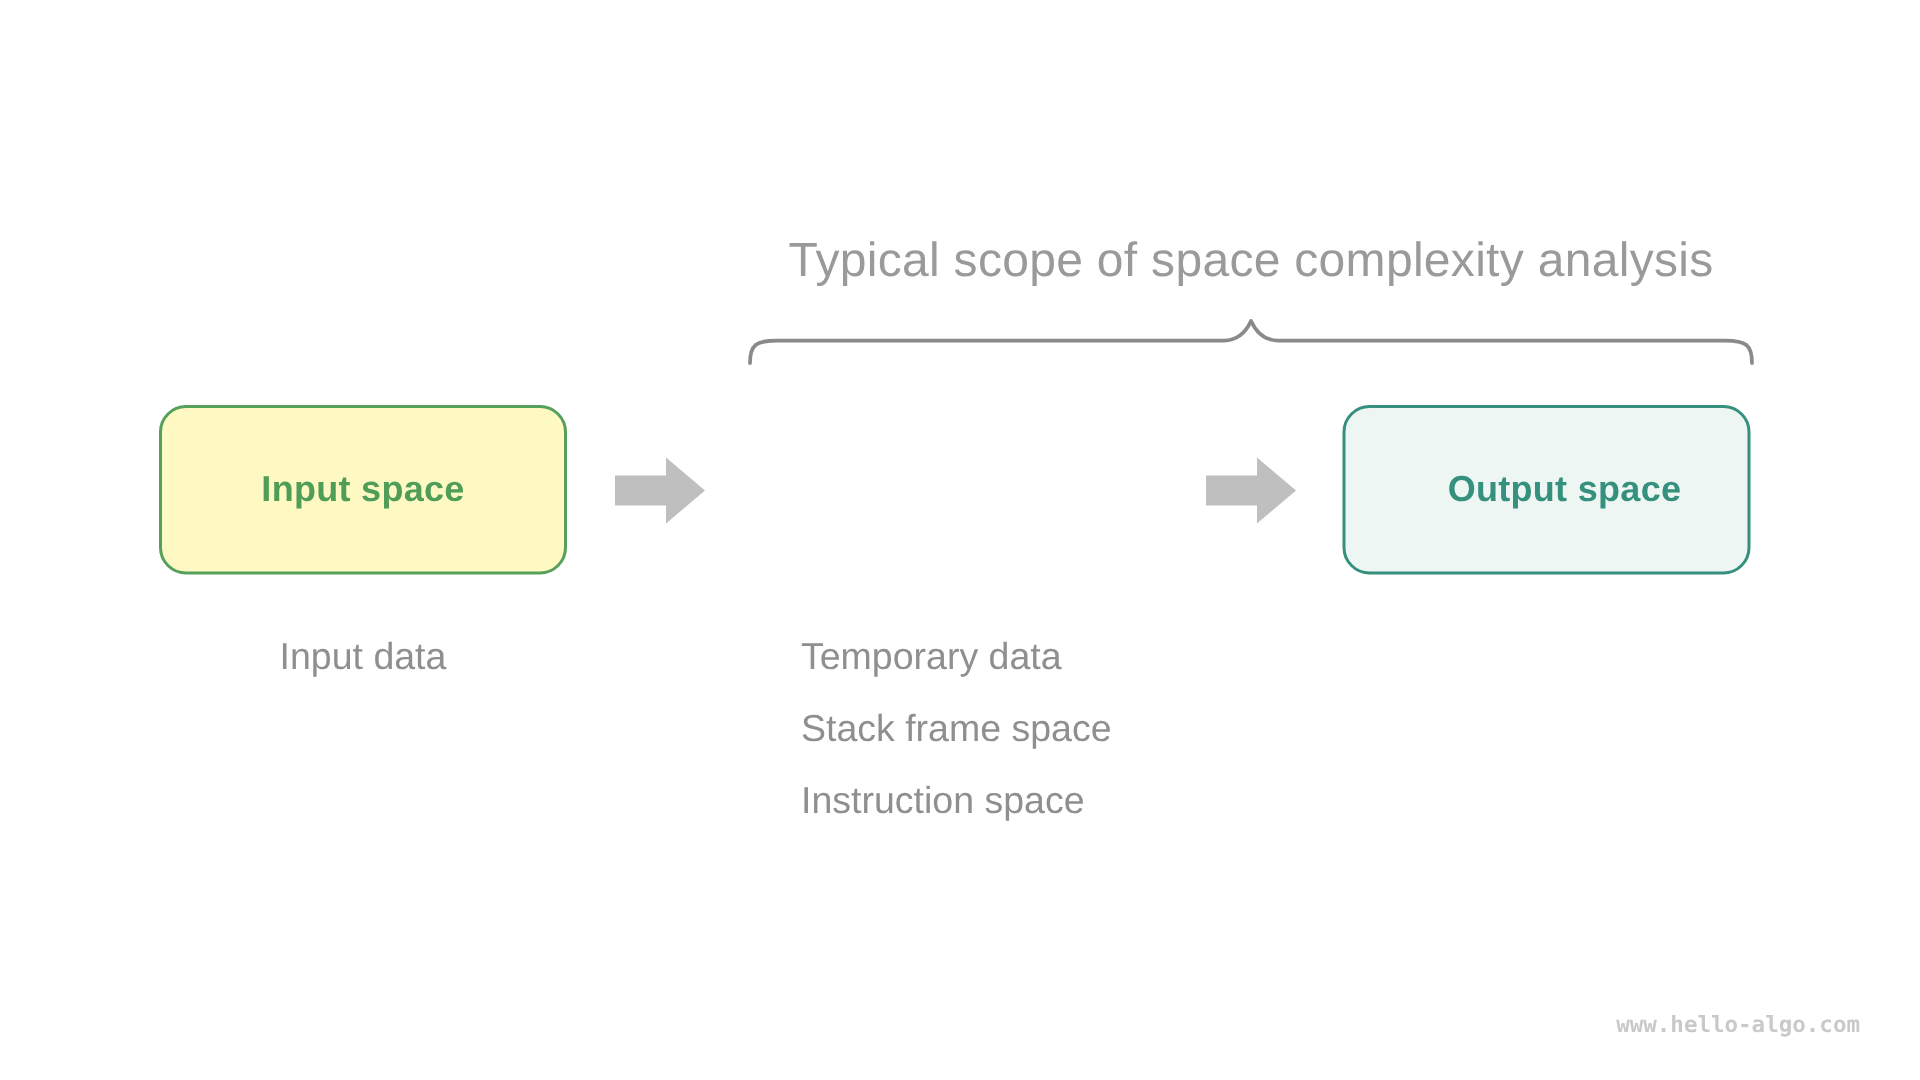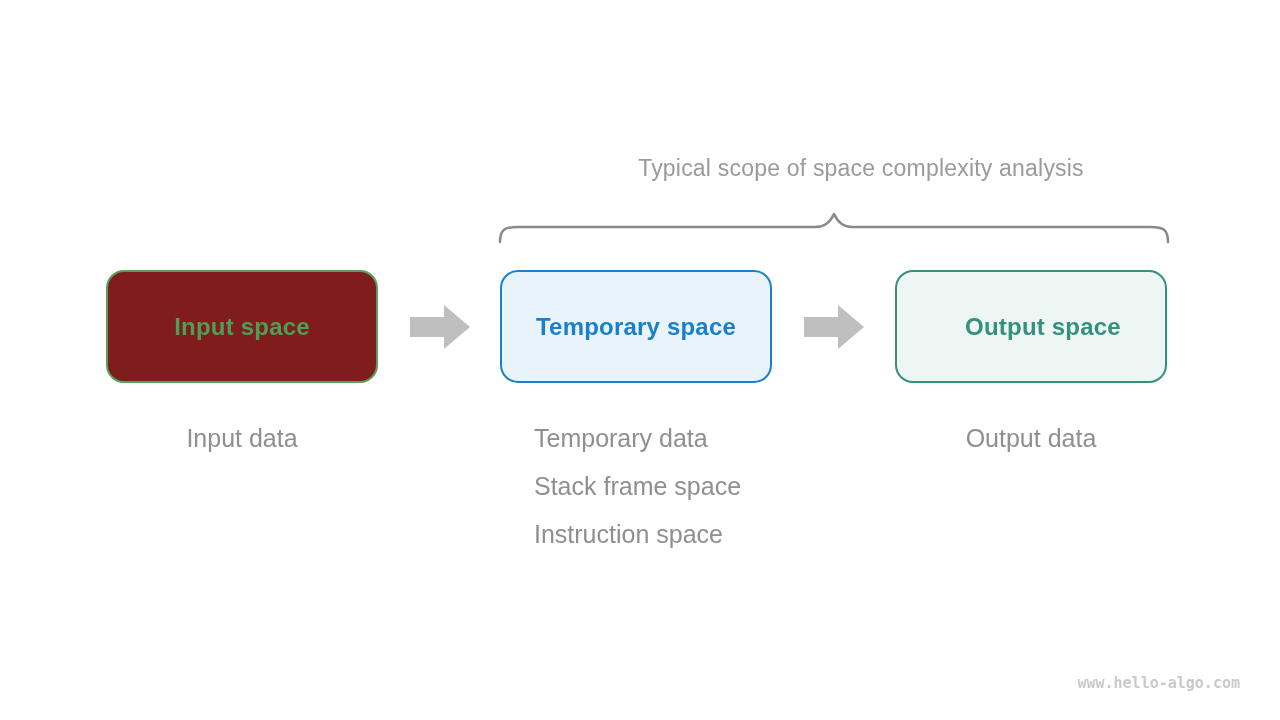--- a/index.html
+++ b/index.html
@@ -10,25 +10,25 @@
   }
   .canvas {
     position: relative;
     width: 1280px;
     height: 720px;
     background: #ffffff;
     overflow: hidden;
   }
   .diagram-title {
     position: absolute;
-    left: 525px;
+    left: 498px;
     top: 155px;
     width: 672px;
     text-align: center;
-    font-size: 23px;
+    font-size: 32px;
     font-weight: 400;
     letter-spacing: 0.2px;
   }
   .brace-svg {
     position: absolute;
     left: 498px;
     top: 210px;
     width: 672px;
     height: 34px;
   }
@@ -84,45 +84,41 @@
 <body>
 
 <div class="canvas">
 
   <div class="diagram-title" style="color: rgb(154, 154, 154);">Typical scope of space complexity analysis</div>
 
   <svg class="brace-svg" viewBox="0 0 672 34">
     <path d="M 2 32 C 2 20, 6 17, 20 17 L 318 17 Q 330 17, 336 4 Q 342 17, 354 17 L 652 17 C 666 17, 670 20, 670 32" fill="none" stroke-width="2.5" stroke-linecap="round" stroke-linejoin="round" style="stroke: rgb(138, 138, 138);"></path>
   </svg>
 
-  <div class="box box-input" style="border-color: rgb(85, 160, 90); background-color: #7f1d1d;">
+  <div class="box box-input" style="border-color: rgb(85, 160, 90); background-color: #fef9c3;">
     <span class="box-label" style="color: rgb(79, 157, 87);">Input space</span>
   </div>
 
   <svg class="arrow-svg arrow-1" viewBox="0 0 60 52">
     <polygon points="0,16 34,16 34,4 60,26 34,48 34,36 0,36" style="fill: rgb(191, 191, 191);"></polygon>
   </svg>
 
-  <div class="box box-temp" style="border-color: rgb(27, 128, 200); background-color: rgb(233, 243, 252);">
-    <span class="box-label" style="color: rgb(27, 128, 200);">Temporary space</span>
-  </div>
 
   <svg class="arrow-svg arrow-2" viewBox="0 0 60 52">
     <polygon points="0,16 34,16 34,4 60,26 34,48 34,36 0,36" style="fill: rgb(191, 191, 191);"></polygon>
   </svg>
 
   <div class="box box-output" style="border-color: rgb(53, 144, 126); background-color: rgb(237, 246, 242);">
     <span class="box-label" style="color: rgb(53, 144, 126);">Output space</span>
   </div>
 
   <div class="note note-input" style="color: rgb(143, 143, 143);">Input data</div>
 
   <div class="note note-temp" style="color: rgb(143, 143, 143);">
     <span class="note-line">Temporary data</span>
     <span class="note-line">Stack frame space</span>
     <span class="note-line">Instruction space</span>
   </div>
 
-  <div class="note note-output" style="color: rgb(143, 143, 143);">Output data</div>
 
   <div class="watermark" style="color: rgb(201, 201, 201); font-weight: bold;">www.hello-algo.com</div>
 
 </div>
 
 </body></html>

